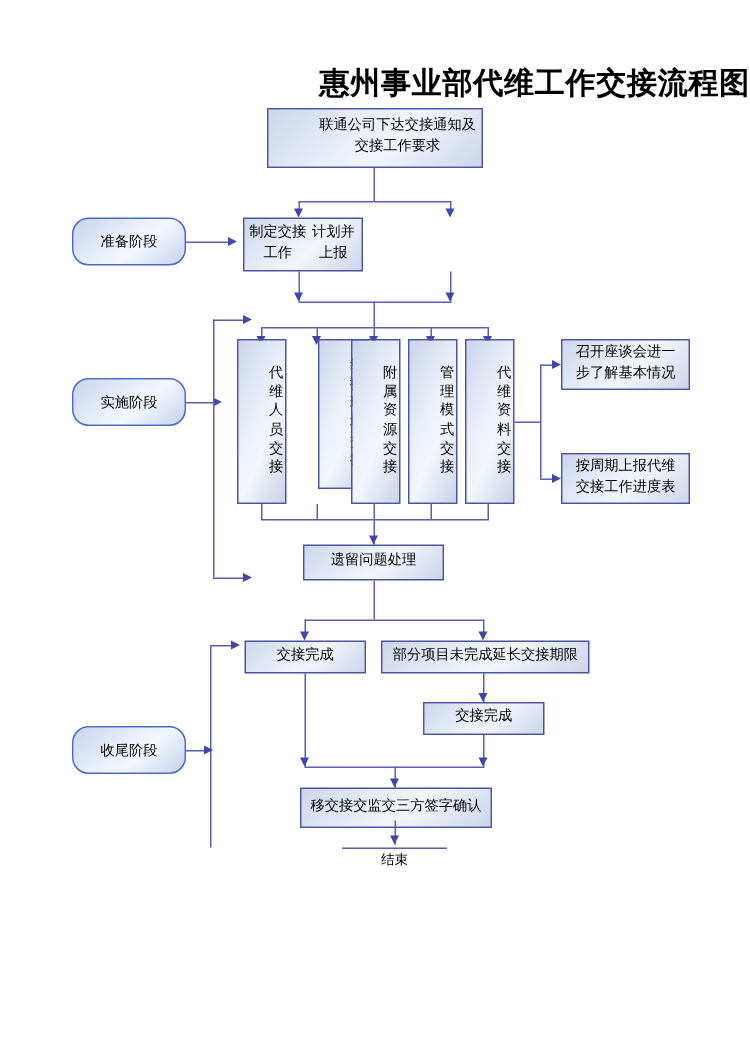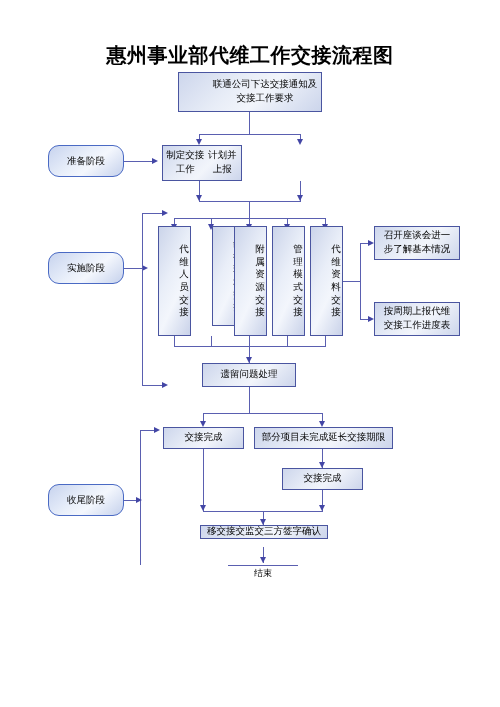--- a/index.html
+++ b/index.html
@@ -6,21 +6,21 @@
   body{
     width:500px;height:707px;background:#ffffff;
     font-family:"Liberation Serif","DejaVu Serif",serif;
     overflow:hidden;position:relative;
   }
   #page{position:relative;width:500px;height:707px;}
 
   
   .title{
     position:absolute;left:0;top:42px;width:500px;
-    text-align:center;
+    text-align:right;
     font-family:"Liberation Sans","DejaVu Sans",sans-serif;
     font-weight:bold;font-size:20px;color:#000;
     letter-spacing:0.5px;
   }
 
   
   .box{
     position:absolute;box-sizing:border-box;
     border:1px solid #4a55a0;
     background:linear-gradient(135deg,#cdd6ec 0%,#e8edf7 38%,#f2f5fb 58%,#ccd5eb 100%);
@@ -214,21 +214,21 @@
   <div class="ln lnv" style="left:203px;top:449px;height:62px;"></div>
   <div class="arrow-d" style="left:199.5px;top:505px;"></div>
 
   <div class="ln lnv" style="left:322px;top:490px;height:21px;"></div>
   <div class="arrow-d" style="left:318.5px;top:505px;"></div>
 
   <div class="ln lnh" style="left:203px;top:511px;width:120px;"></div>
   <div class="ln lnv" style="left:263px;top:511px;height:14px;"></div>
   <div class="arrow-d" style="left:259.5px;top:519px;"></div>
 
-  <div class="box" style="left:200px;top:525px;width:128px;height:14px;">
+  <div class="box" style="left:200px;top:525px;width:128px;height:27px;">
     <span>移交接交监交三方签字确认</span>
   </div>
 
   <div class="ln lnv" style="left:263px;top:547px;height:16px;"></div>
   <div class="arrow-d" style="left:259.5px;top:557px;"></div>
   <div class="endbar" style="left:228px;top:565px;width:70px;"></div>
   <div class="endlbl" style="left:228px;top:567px;width:70px;">结束</div>
 
 </div>
 

